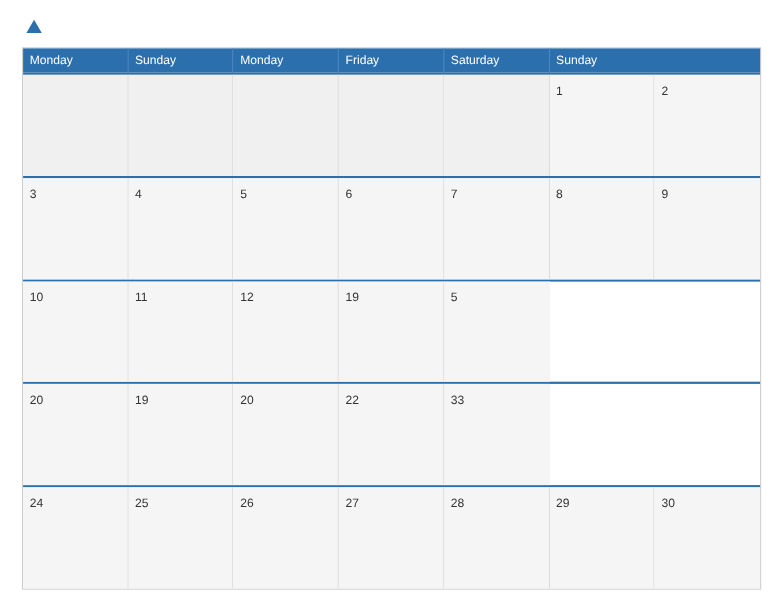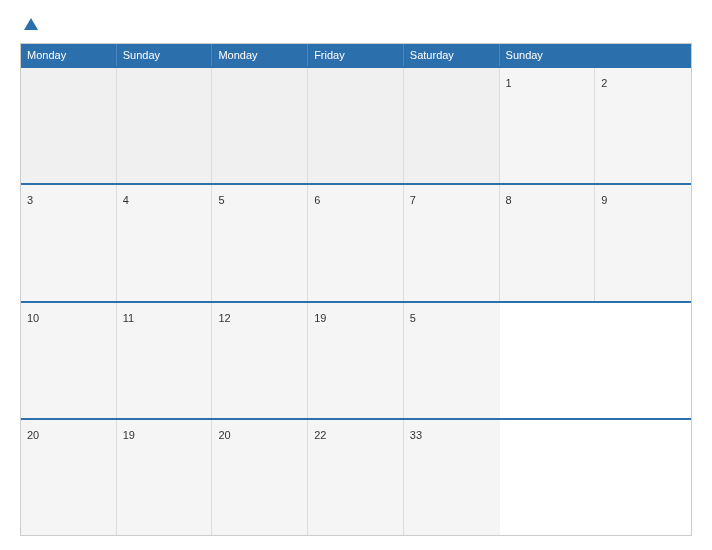--- a/index.html
+++ b/index.html
@@ -161,15 +161,24 @@
           <div class="cal-cell"><span class="cal-day-num">19</span></div>
           <div class="cal-cell"><span class="cal-day-num">5</span></div>
         </div>
         <div class="cal-week">
           <div class="cal-cell"><span class="cal-day-num">20</span></div>
           <div class="cal-cell"><span class="cal-day-num">19</span></div>
           <div class="cal-cell"><span class="cal-day-num">20</span></div>
           <div class="cal-cell"><span class="cal-day-num">22</span></div>
           <div class="cal-cell"><span class="cal-day-num">33</span></div>
         </div>
+        <div class="cal-week">
+          <div class="cal-cell"><span class="cal-day-num">24</span></div>
+          <div class="cal-cell"><span class="cal-day-num">25</span></div>
+          <div class="cal-cell"><span class="cal-day-num">26</span></div>
+          <div class="cal-cell"><span class="cal-day-num">27</span></div>
+          <div class="cal-cell"><span class="cal-day-num">28</span></div>
+          <div class="cal-cell"><span class="cal-day-num">29</span></div>
+          <div class="cal-cell"><span class="cal-day-num">30</span></div>
+        </div>
       </div>
   </div>
 </div>
 
 </body></html>

